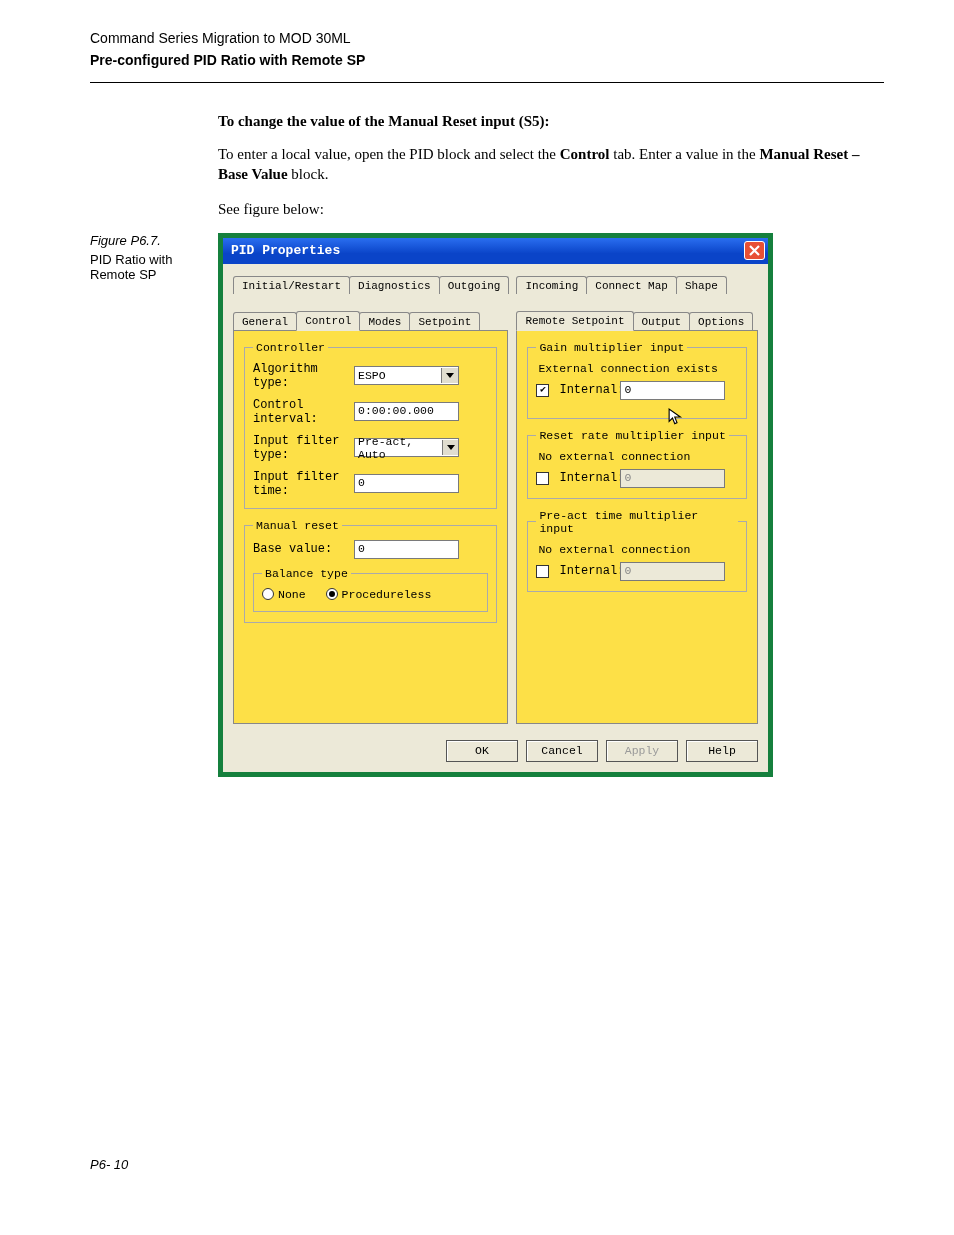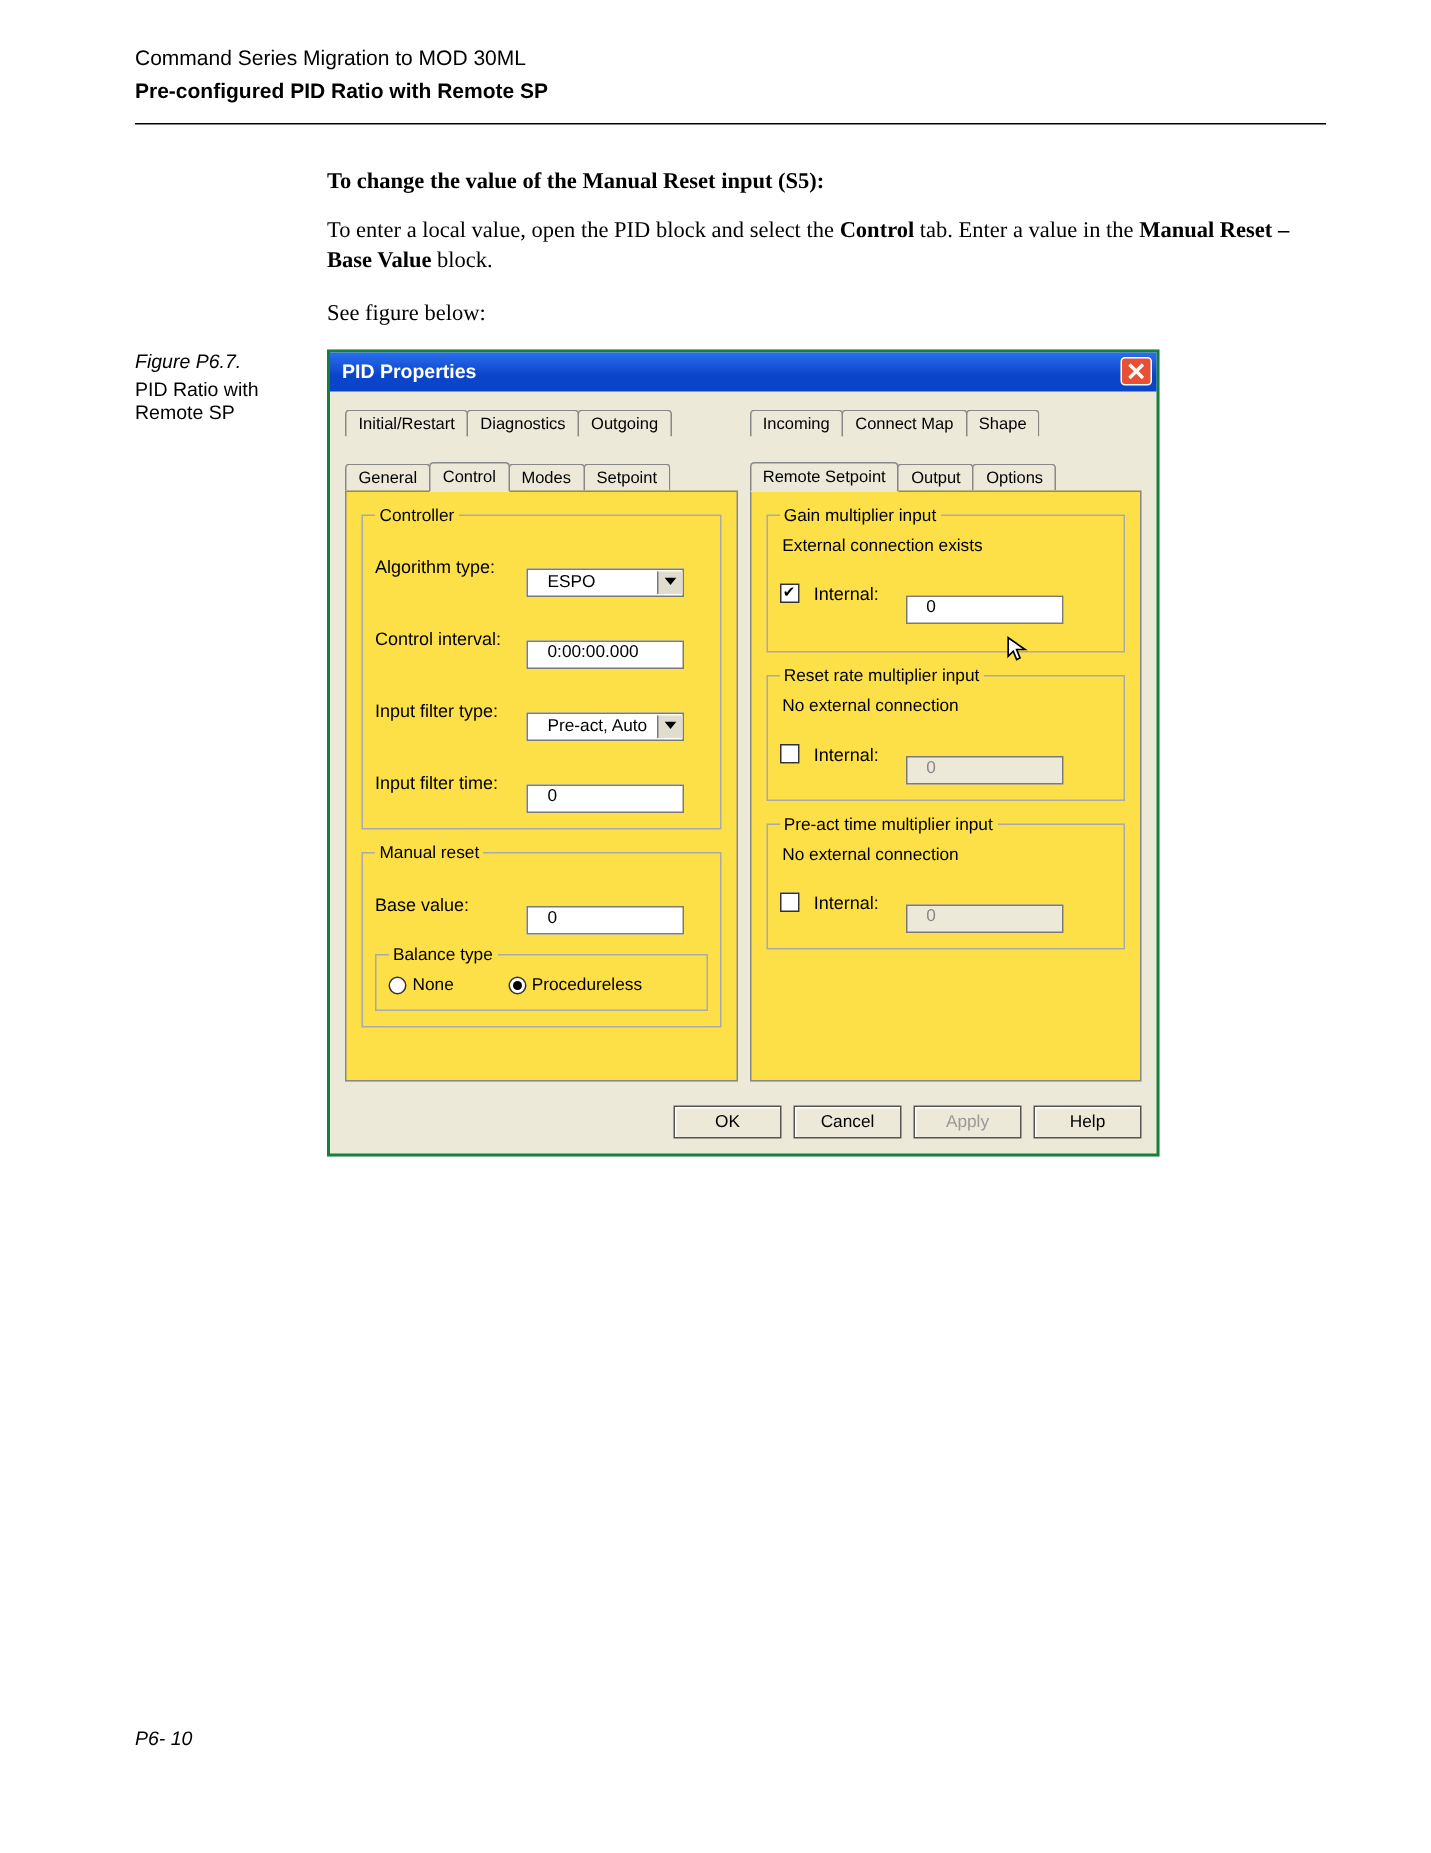--- a/index.html
+++ b/index.html
@@ -59,23 +59,23 @@
   .page-foot {
     font-family: Arial, Helvetica, sans-serif;
     font-style: italic;
     font-size: 13px;
     margin-top: 380px;
   }
 
   
   .dlg {
     width: 555px;
-    border: 2px solid #15803d;
+    border: 5px solid #15803d;
     background: #ece9d8;
-    font-family: Liberation Sans, sans-serif;
+    font-family: Liberation Mono, monospace;
     font-size: 11.5px;
     box-sizing: border-box;
   }
   .titlebar {
     height: 26px;
     background: linear-gradient(to bottom, #2a6ef0 0%, #0a44c8 60%, #0a44c8 100%);
     display: flex;
     align-items: center;
     justify-content: space-between;
     padding: 0 3px 0 8px;
@@ -163,23 +163,22 @@
     width: 95px;
     font-size: 12px;
   }
   .lbl.short { width: auto; }
   .input, .select {
     height: 19px;
     border: 1px solid #7a7a7a;
     background: #fff;
     font-family: inherit;
     font-size: 11.5px;
-    padding: 1px 13px;
-    box-sizing: border-box;
-    margin-top: 21px;
+    padding: 1px 3px;
+    box-sizing: border-box;
   }
   .input { width: 105px; }
   .input.disabled { background:#ece9d8; color:#888; }
   .select {
     width: 105px;
     display: flex;
     align-items: center;
     justify-content: space-between;
     padding-right: 0;
   }
@@ -338,21 +337,21 @@
                   </fieldset>
 
                   <fieldset class="grp">
                     <legend>Manual reset</legend>
                     <div class="row">
                       <div class="lbl">Base value:</div>
                       <div class="input">0</div>
                     </div>
                     <fieldset class="grp" style="margin-bottom:0">
                       <legend>Balance type</legend>
-                      <div class="row" style="gap:36px">
+                      <div class="row" style="gap:20px">
                         <span style="display:flex;align-items:center">
                           <span class="radio"></span>
                           <span>None</span>
                         </span>
                         <span style="display:flex;align-items:center">
                           <span class="radio checked"></span>
                           <span>Procedureless</span>
                         </span>
                       </div>
                     </fieldset>

